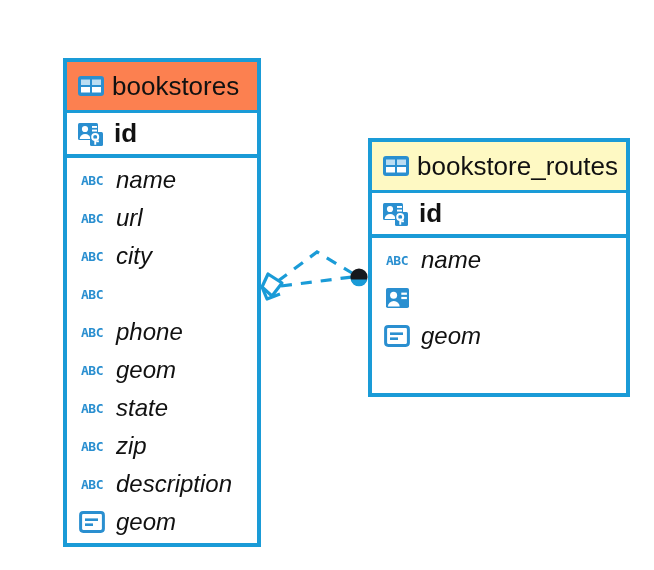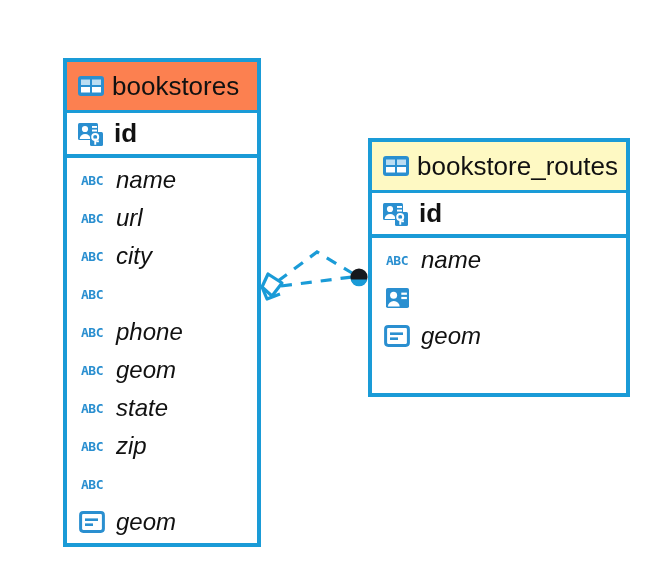--- a/index.html
+++ b/index.html
@@ -178,20 +178,21 @@
         <span class="field-label">state</span>
       </div>
 
       <div class="field-row">
         <span class="abc-ico">ABC</span>
         <span class="field-label">zip</span>
       </div>
 
       <div class="field-row">
         <span class="abc-ico">ABC</span>
+        <span class="field-label">description</span>
       </div>
 
       <div class="field-row">
         <span class="ico" style="width:30px;">
           <svg width="26" height="22" viewBox="0 0 26 22">
             <rect x="1.6" y="1.6" width="22.8" height="18.8" rx="2.6" fill="#FFFFFF" stroke="#2A8FD0" stroke-width="3"></rect>
             <rect x="6" y="7.4" width="13" height="2.6" fill="#2A8FD0"></rect>
             <rect x="6" y="12.4" width="8" height="2.6" fill="#2A8FD0"></rect>
           </svg>
         </span>

